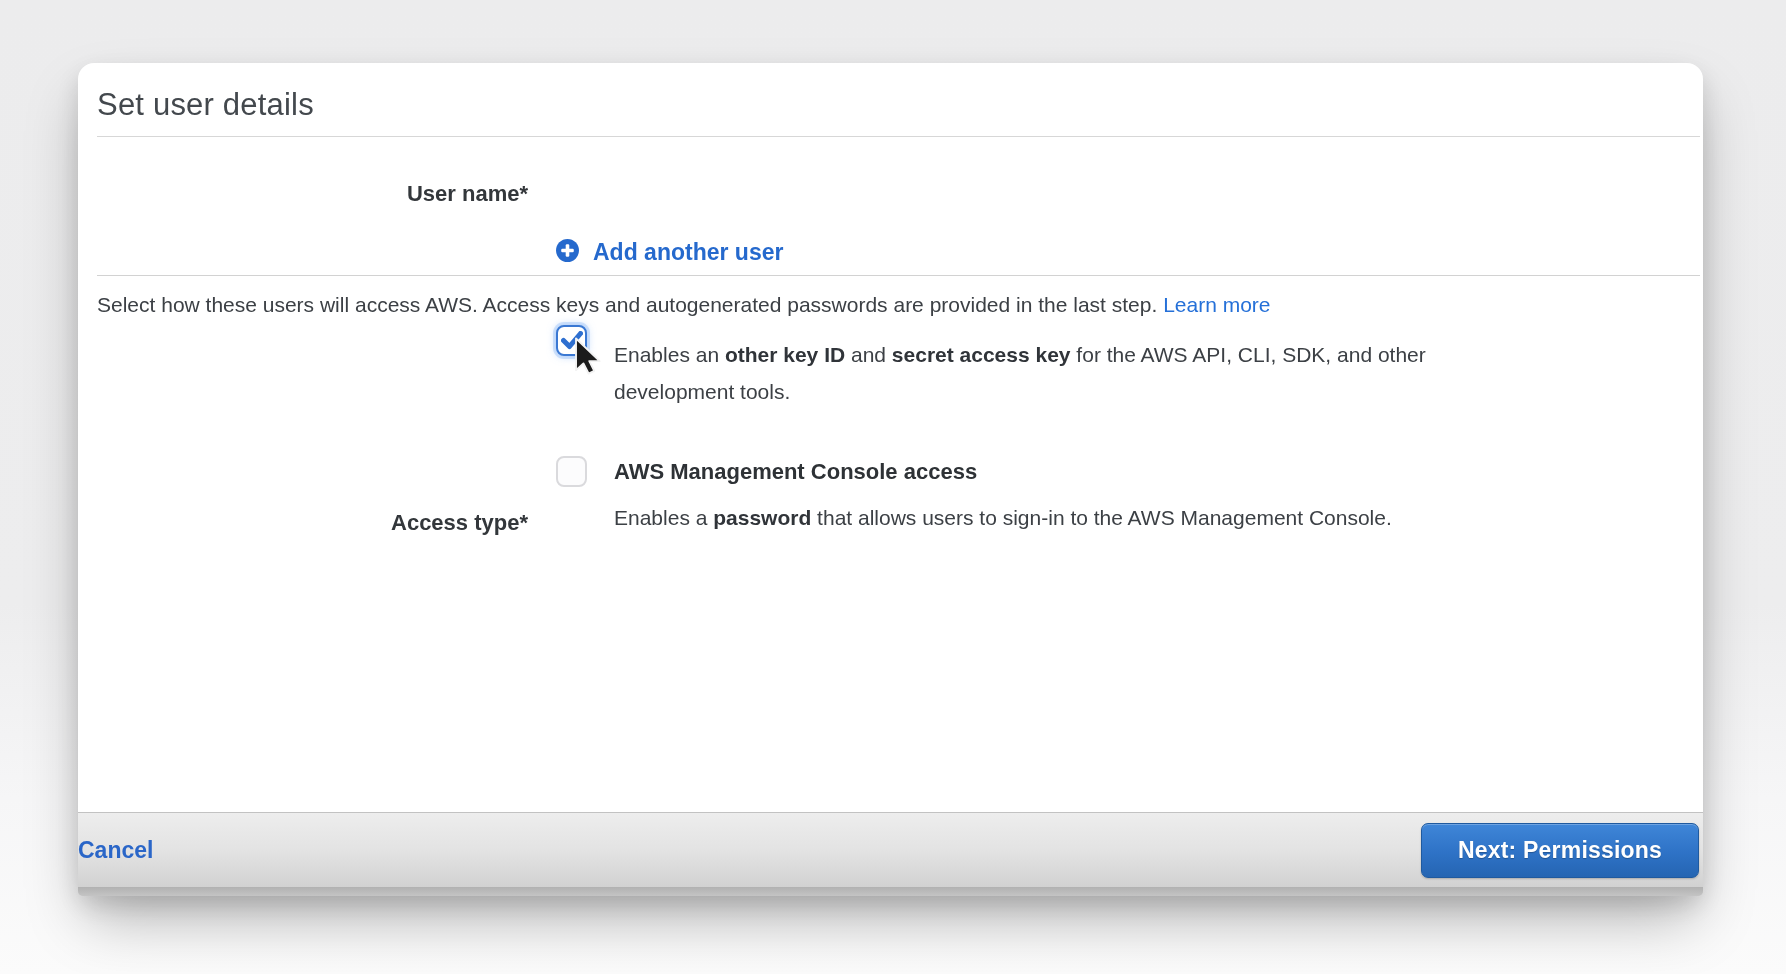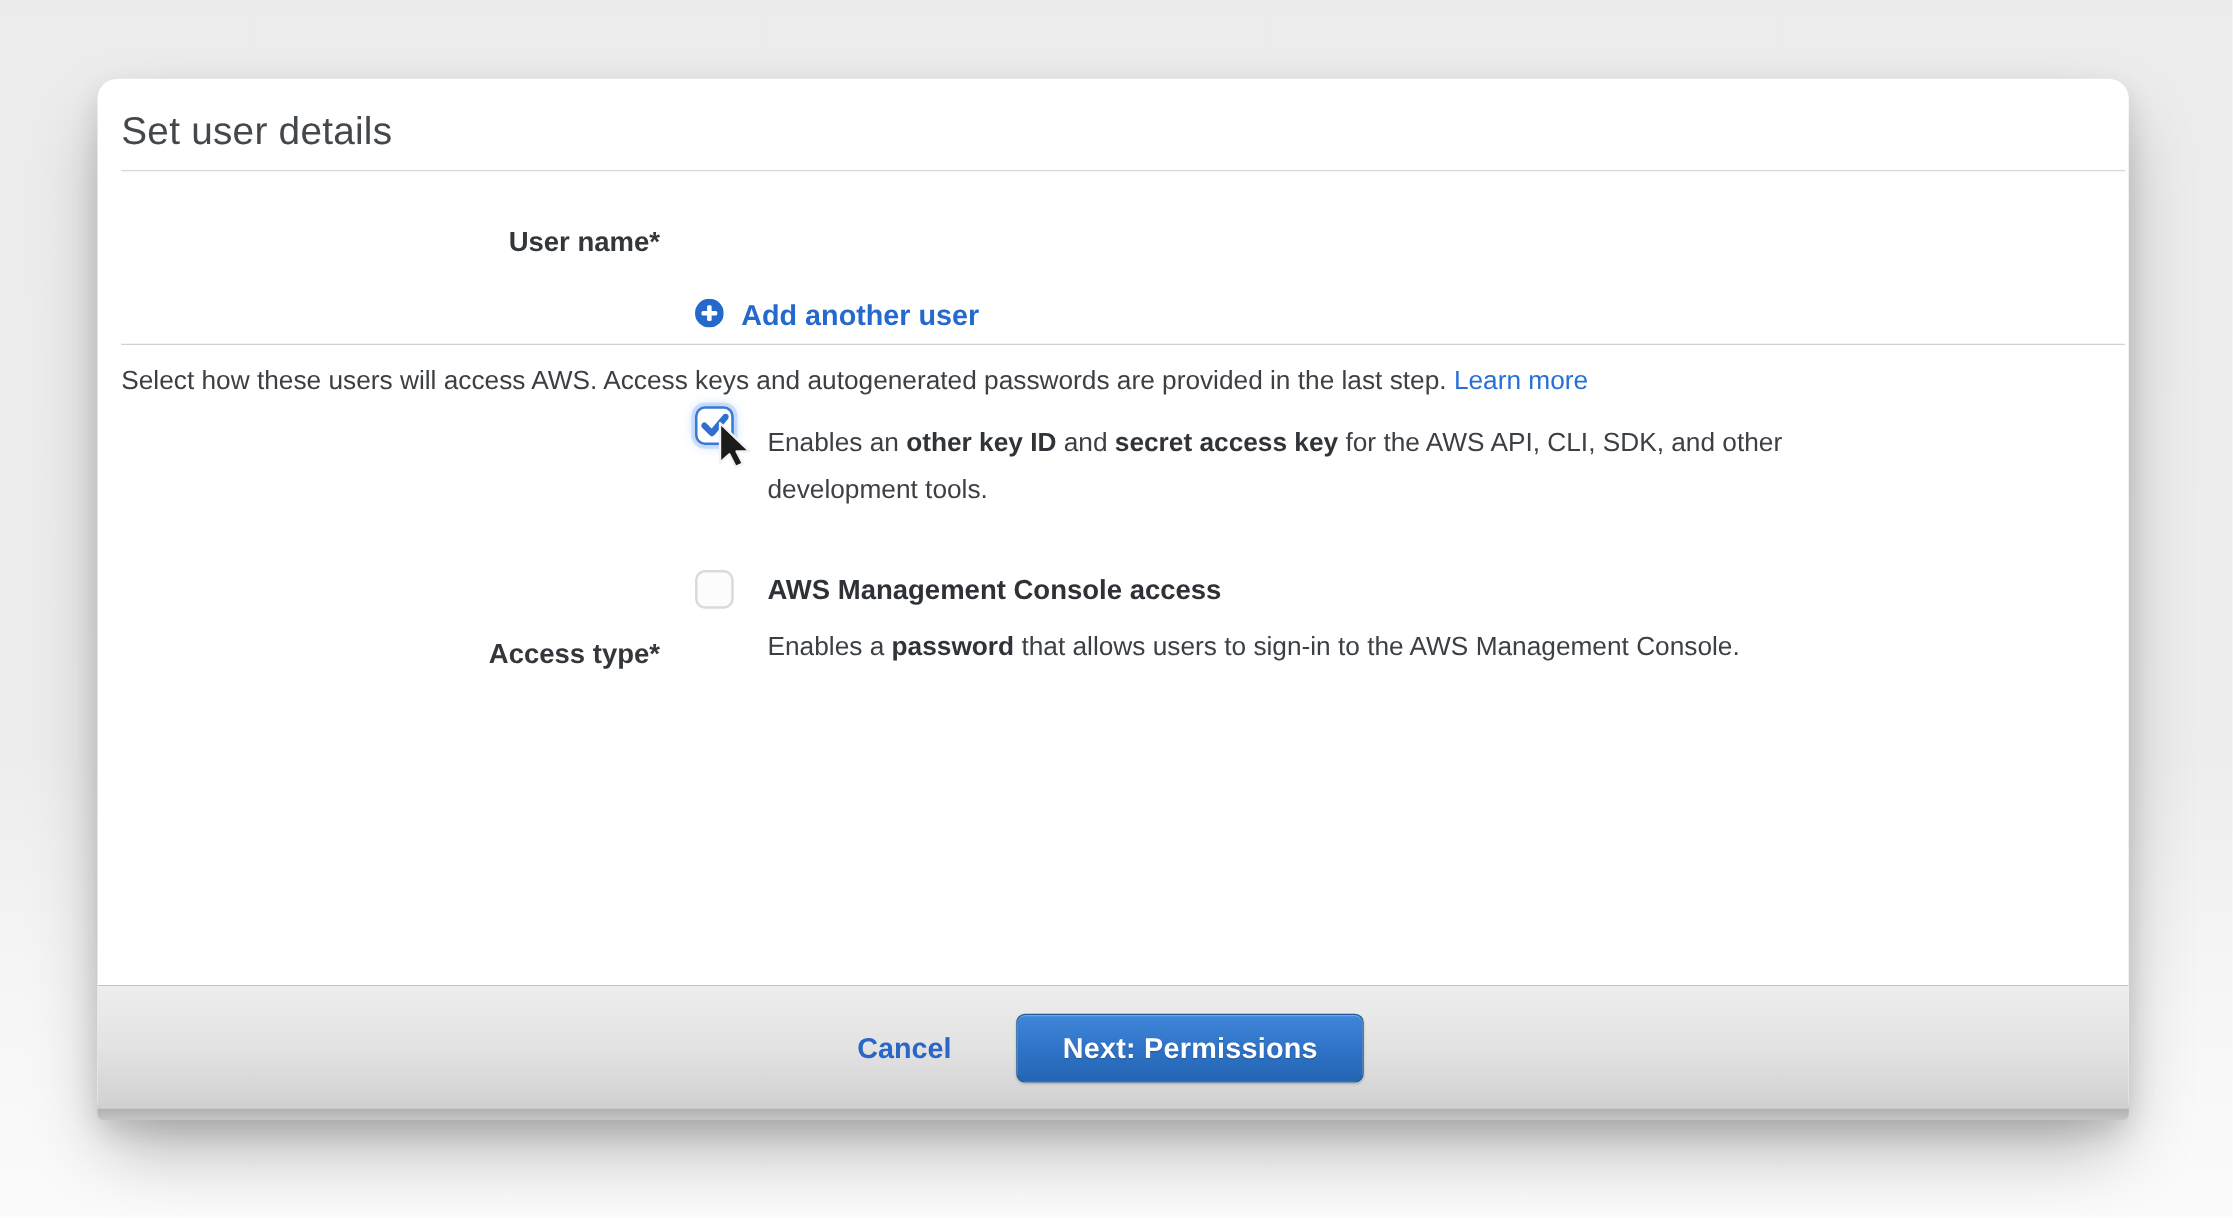--- a/index.html
+++ b/index.html
@@ -63,25 +63,25 @@
   .checkbox.checked svg { display:block; }
   .option-body { margin-left:27px; }
   .option-title { font-size:22px; font-weight:bold; color:#2e3236; line-height:28px; margin-top:4px; }
   .option-desc {
     margin-top:13px; max-width:860px;
     font-size:21px; line-height:37px; color:#3c4045;
   }
   .option-desc b { color:#303439; }
   .cursor { position:absolute; left:420px; top:434px; z-index:5; pointer-events:none; }
   .wizard-footer {
-    position:absolute; left:0; right:0; bottom:0; height:108px;
+    position:absolute; left:0; right:0; bottom:0; height:84px;
     border-top:1px solid #c2c2c2;
     background:linear-gradient(180deg,#ededed 0%,#e3e3e3 45%,#cdcdcd 100%);
     border-radius:0 0 5px 5px;
-    display:flex; align-items:center; justify-content:center;
+    display:flex; align-items:center; justify-content:space-between;
     padding:0 4px 9px 0;
   }
   .footer-strip {
     position:absolute; left:0; right:0; bottom:0; height:9px;
     background:linear-gradient(180deg,#b1b1b1,#c4c4c4);
     border-radius:0 0 5px 5px;
   }
   .cancel-link { font-size:23px; font-weight:bold; color:#2a66c8; text-decoration:none; cursor:pointer; }
   .primary-button {
     margin-left:52px; height:55px; padding:0 26px; min-width:278px;

